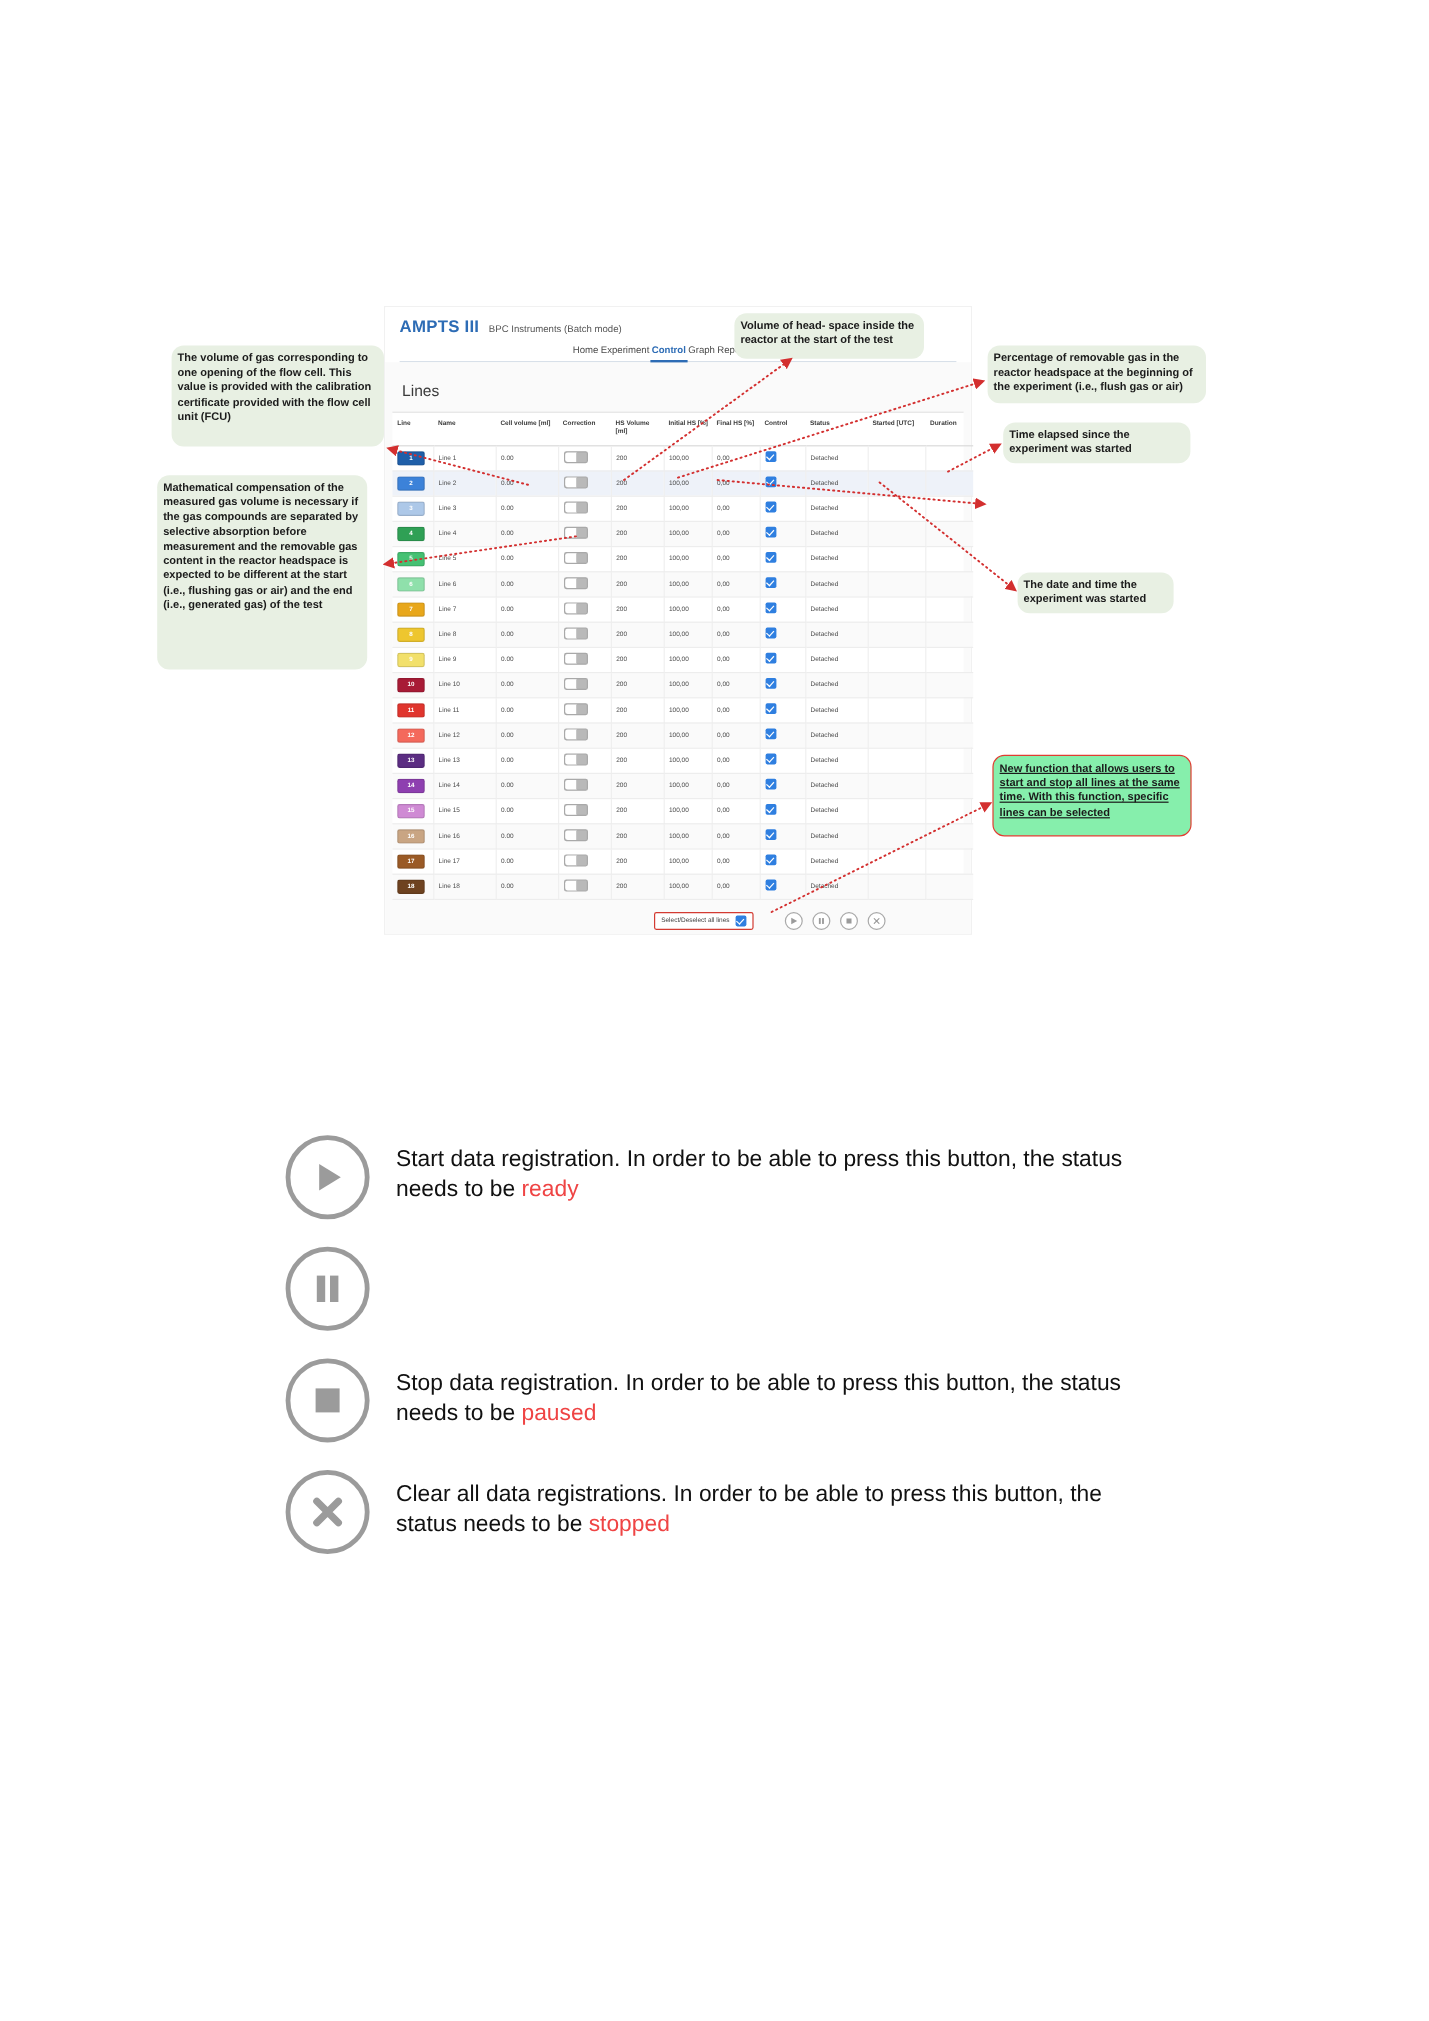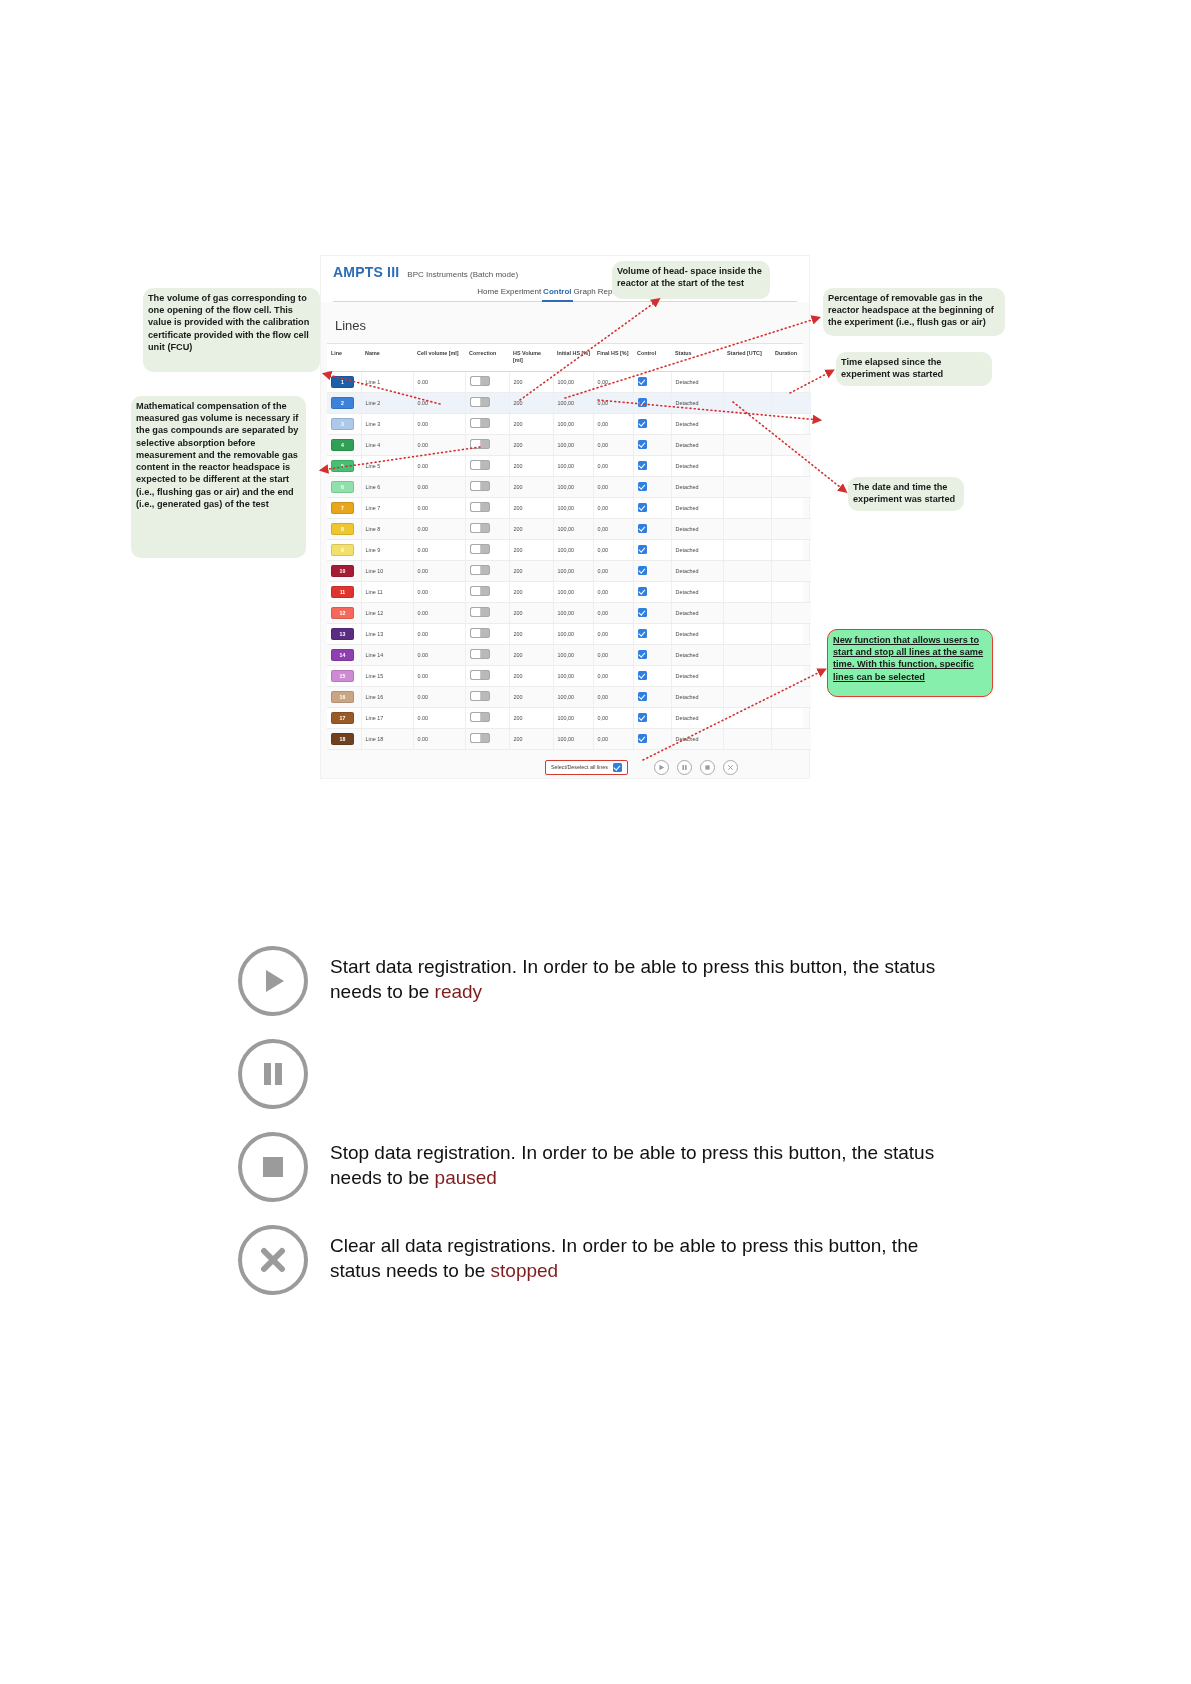--- a/index.html
+++ b/index.html
@@ -103,36 +103,36 @@
     padding:4px 5px;box-sizing:border-box;font-weight:600;border-radius:10px;
   }
   .callout.boxed{background:#86efac;border:1.6px solid #e03c31;text-decoration:underline;}
 
   #callout-cell-volume{left:143px;top:288px;width:177px;height:84px;}
   #callout-correction{left:131px;top:396px;width:175px;height:162px;}
   #callout-hs-volume{left:612px;top:261px;width:158px;height:38px;}
   #callout-initial-hs{left:823px;top:288px;width:182px;height:48px;}
   #callout-duration{left:836px;top:352px;width:156px;height:34px;}
   #callout-final-hs{left:823px;top:393px;width:172px;height:50px;}
-  #callout-started{left:848px;top:477px;width:116px;height:34px;}
+  #callout-started{left:848px;top:477px;width:130px;height:34px;}
   #callout-select-all{left:827px;top:629px;width:166px;height:68px;}
 
   
   #arrow-layer{position:absolute;left:0;top:0;width:1191px;height:1684px;pointer-events:none;}
 
   
   #legend{position:absolute;left:238px;top:946px;width:700px;}
   .legend-row{display:flex;align-items:flex-start;gap:22px;margin-bottom:23px;}
   .legend-icon{
     width:70px;height:70px;min-width:70px;border-radius:50%;
     border:4px solid #9b9b9b;display:flex;align-items:center;justify-content:center;
     box-sizing:border-box;
   }
   .legend-text{font-size:19px;line-height:1.33;color:#111;padding-top:8px;}
-  .legend-text .kw{color:#7f1d1d;text-align:center;}
+  .legend-text .kw{color:#ef4444;text-align:center;}
 </style>
 </head>
 <body>
 
 <div class="page">
 
   <div id="app-screenshot">
 
     <div class="app-header">
       <div class="brand-row">

